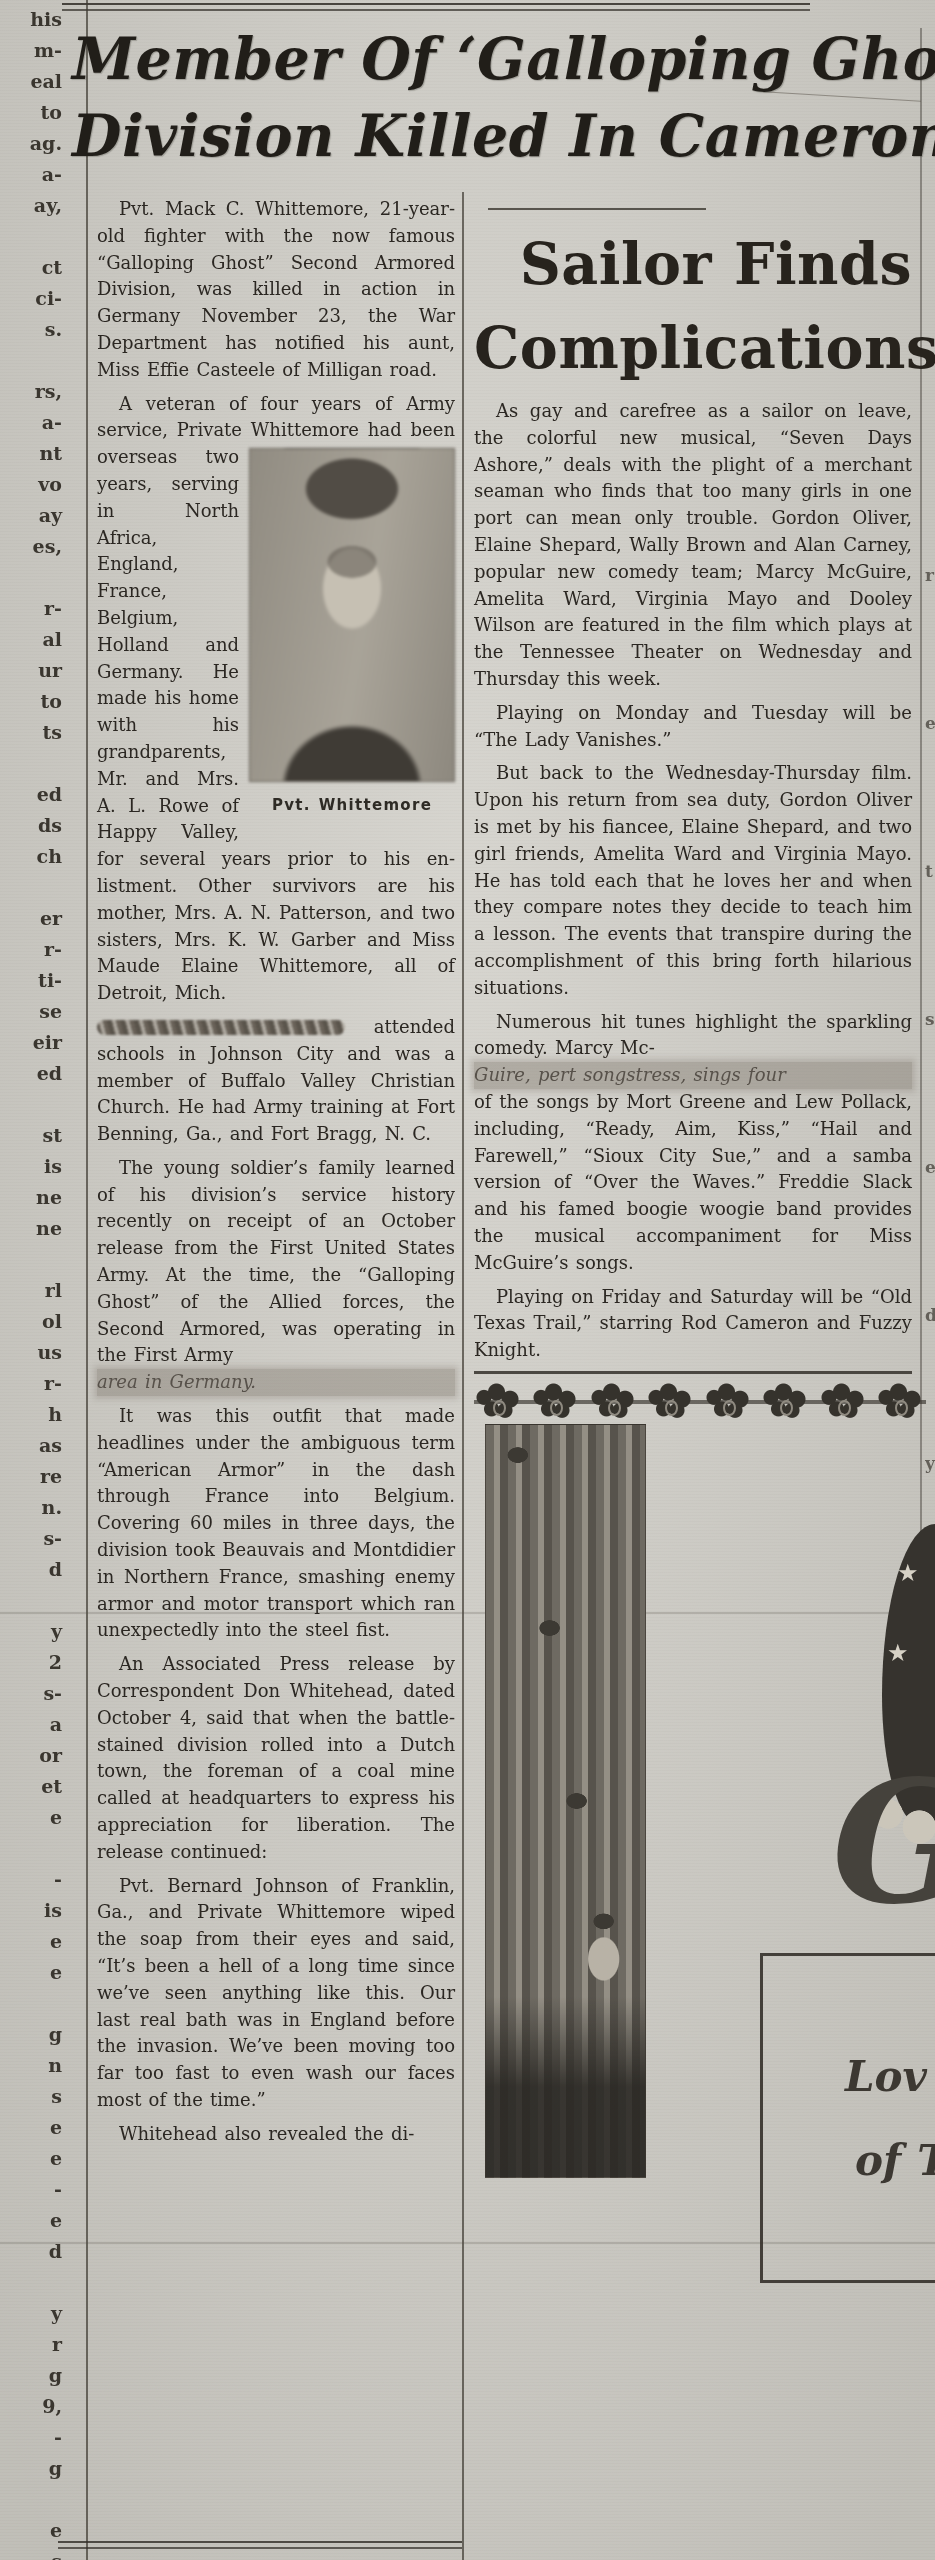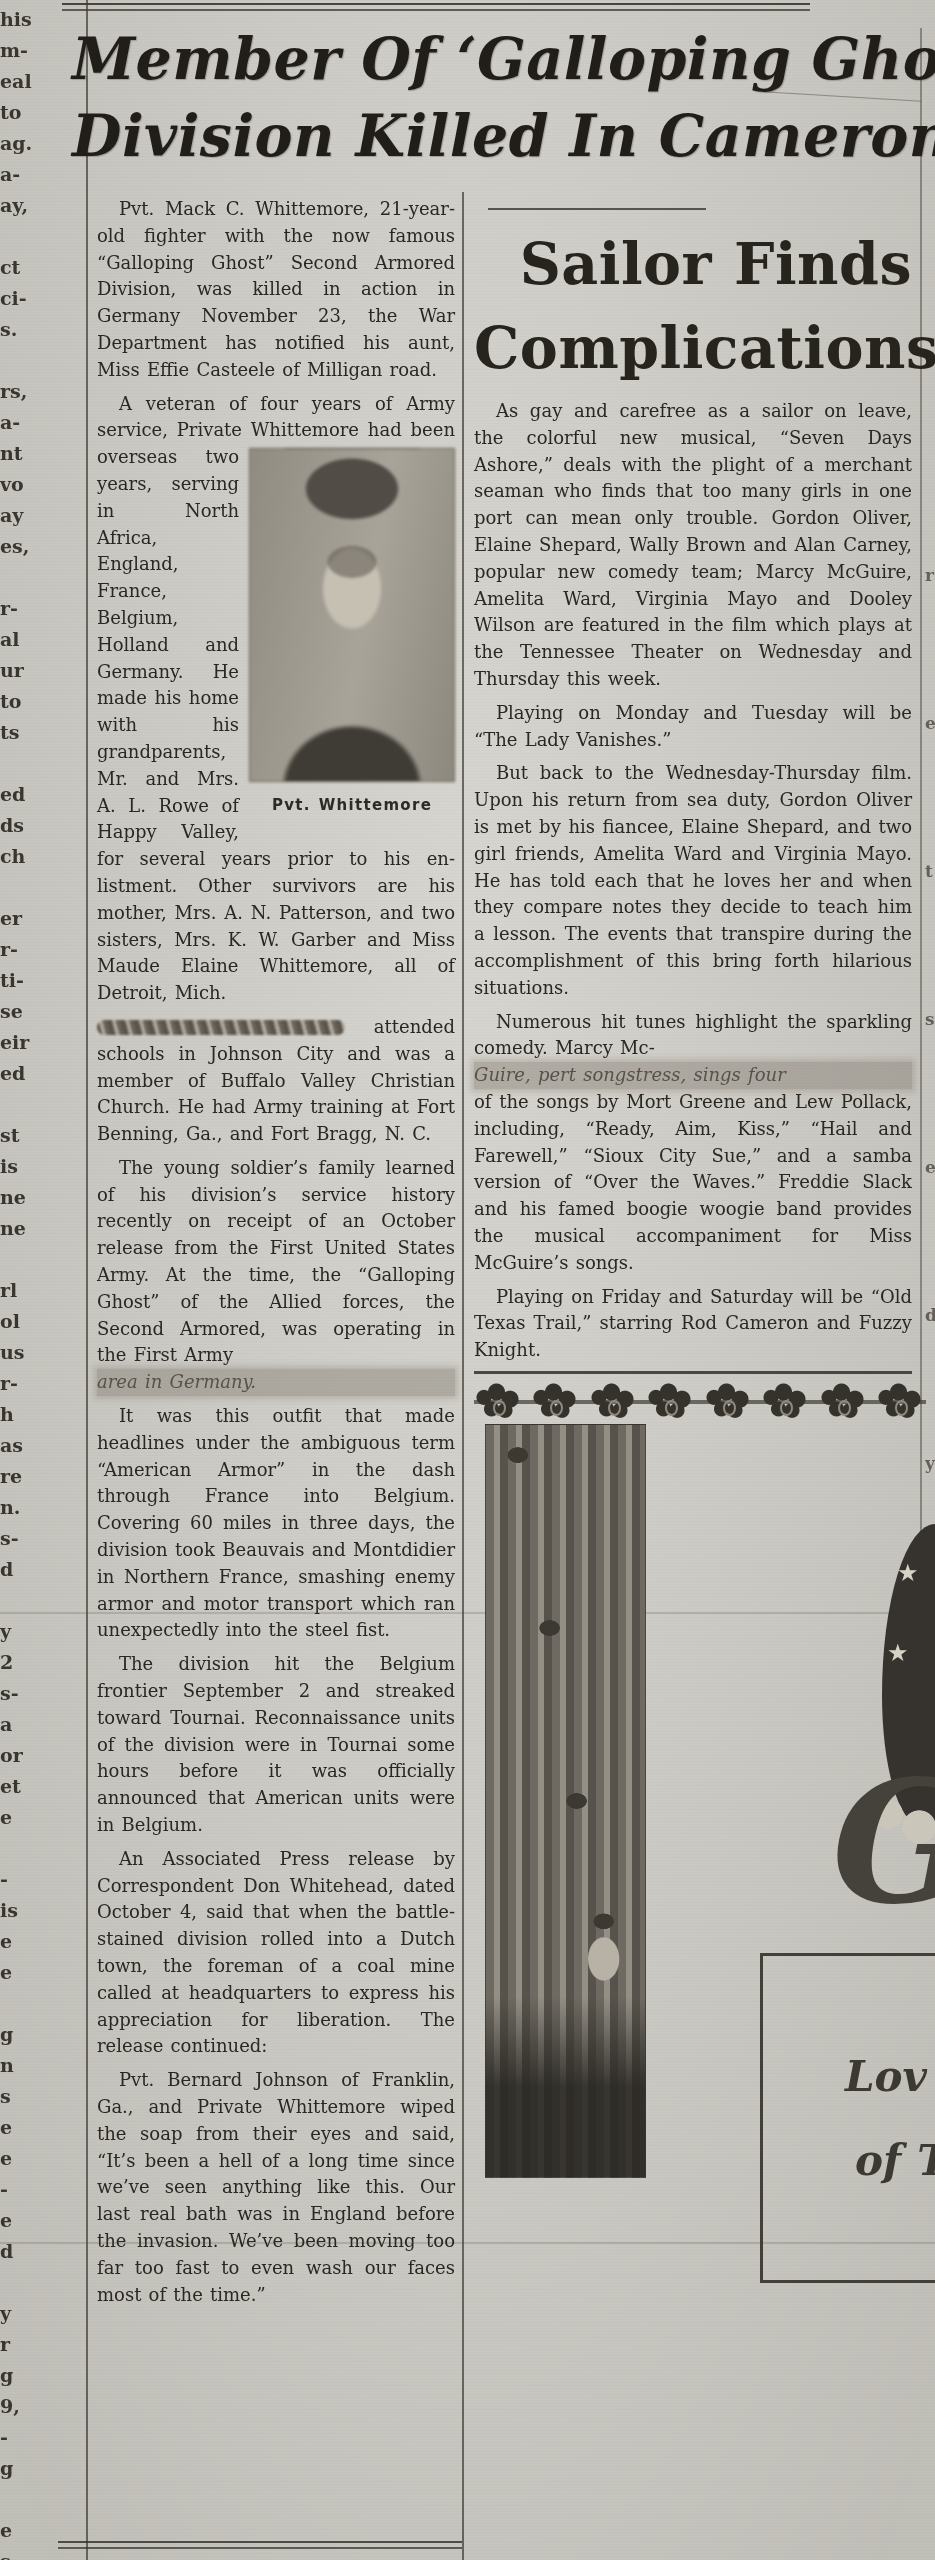--- a/index.html
+++ b/index.html
@@ -19,21 +19,21 @@
   .vrule { position:absolute; width:2px; background:rgba(62,58,50,0.7); }
   #vrule-left  { left:86px;  top:0;     height:2560px; }
   #vrule-mid   { left:462px; top:192px; height:2368px; }
   #vrule-right { left:920px; top:28px;  height:1732px; background:rgba(62,58,50,0.45); }
   .crease { position:absolute; left:0; width:935px; height:2px; background:rgba(84,77,68,0.22); }
   #crease1 { top:1612px; } #crease2 { top:2242px; }
   .bottom-rule { position:absolute; left:58px; top:2541px; width:404px; height:8px;
     border-top:2px solid rgba(50,46,40,0.8); border-bottom:2px solid rgba(50,46,40,0.7); }
 
   .frag-col-left { position:absolute; left:0; top:4px; width:74px; height:2556px;
-    text-align:left; padding-right:12px; font-weight:bold; font-size:19px; color:#3a362f; overflow:hidden; }
+    text-align:right; padding-right:12px; font-weight:bold; font-size:19px; color:#3a362f; overflow:hidden; }
   .frag-col-left .frag { display:block; height:31px; line-height:31px; }
   .frag-col-right { position:absolute; left:925px; top:560px; width:10px; overflow:hidden;
     font-weight:bold; font-size:17px; color:rgba(58,54,47,0.7); }
   .frag-col-right .frag { display:block; height:148px; line-height:30px; }
 
   .headline { position:absolute; left:72px; top:20px; width:848px;
     font-style:italic; font-weight:bold; font-size:57px; line-height:77px;
     color:#211e19; letter-spacing:0.5px; text-shadow:1px 1px 1px rgba(33,30,25,0.25); }
   .headline .hl { display:block; white-space:nowrap; }
 
@@ -244,23 +244,23 @@
     <p>
       <span class="blot"></span>
       <span>attended</span>
       <span>schools in Johnson City and was a member of Buffalo Valley Christian Church. He had Army training at Fort Benning, Ga., and Fort Bragg, N. C.</span>
     </p>
     <p class="indent">
       <span>The young soldier’s family learned of his division’s service history recently on receipt of an October release from the First United States Army. At the time, the “Galloping Ghost” of the Allied forces, the Second Armored, was operating in the First Army</span>
       <span class="smudge-line">area in Germany.</span>
     </p>
     <p class="indent"><span>It was this outfit that made headlines under the ambiguous term “American Armor” in the dash through France into Belgium. Covering 60 miles in three days, the division took Beauvais and Montdidier in Northern France, smashing enemy armor and motor transport which ran unexpectedly into the steel fist.</span></p>
-    <p class="indent"><span>The division hit the Belgium frontier September 2 and streaked toward Tournai. Reconnaissance units of the division were in Tournai some hours before it was officially announced that American units were in Belgium.</span></p>
     <p class="indent"><span>An Associated Press release by Correspondent Don Whitehead, dated October 4, said that when the battle-stained division rolled into a Dutch town, the foreman of a coal mine called at headquarters to express his appreciation for liberation. The release continued:</span></p>
     <p class="indent"><span>Pvt. Bernard Johnson of Franklin, Ga., and Private Whittemore wiped the soap from their eyes and said, “It’s been a hell of a long time since we’ve seen anything like this. Our last real bath was in England before the invasion. We’ve been moving too far too fast to even wash our faces most of the time.”</span></p>
+    <p class="indent"><span>Whitehead also revealed the di-</span></p>
   </div>
 
   <div class="col" id="col-right">
     <div class="subrule"></div>
     <h2 class="headline2">
       <span class="hl">Sailor Finds</span>
       <span class="hl">Complications</span>
     </h2>
     <p class="indent"><span>As gay and carefree as a sailor on leave, the colorful new musical, “Seven Days Ashore,” deals with the plight of a merchant seaman who finds that too many girls in one port can mean only trouble. Gordon Oliver, Elaine Shepard, Wally Brown and Alan Carney, popular new comedy team; Marcy McGuire, Amelita Ward, Virginia Mayo and Dooley Wilson are featured in the film which plays at the Tennessee Theater on Wednesday and Thursday this week.</span></p>
     <p class="indent"><span>Playing on Monday and Tuesday will be “The Lady Vanishes.”</span></p>

